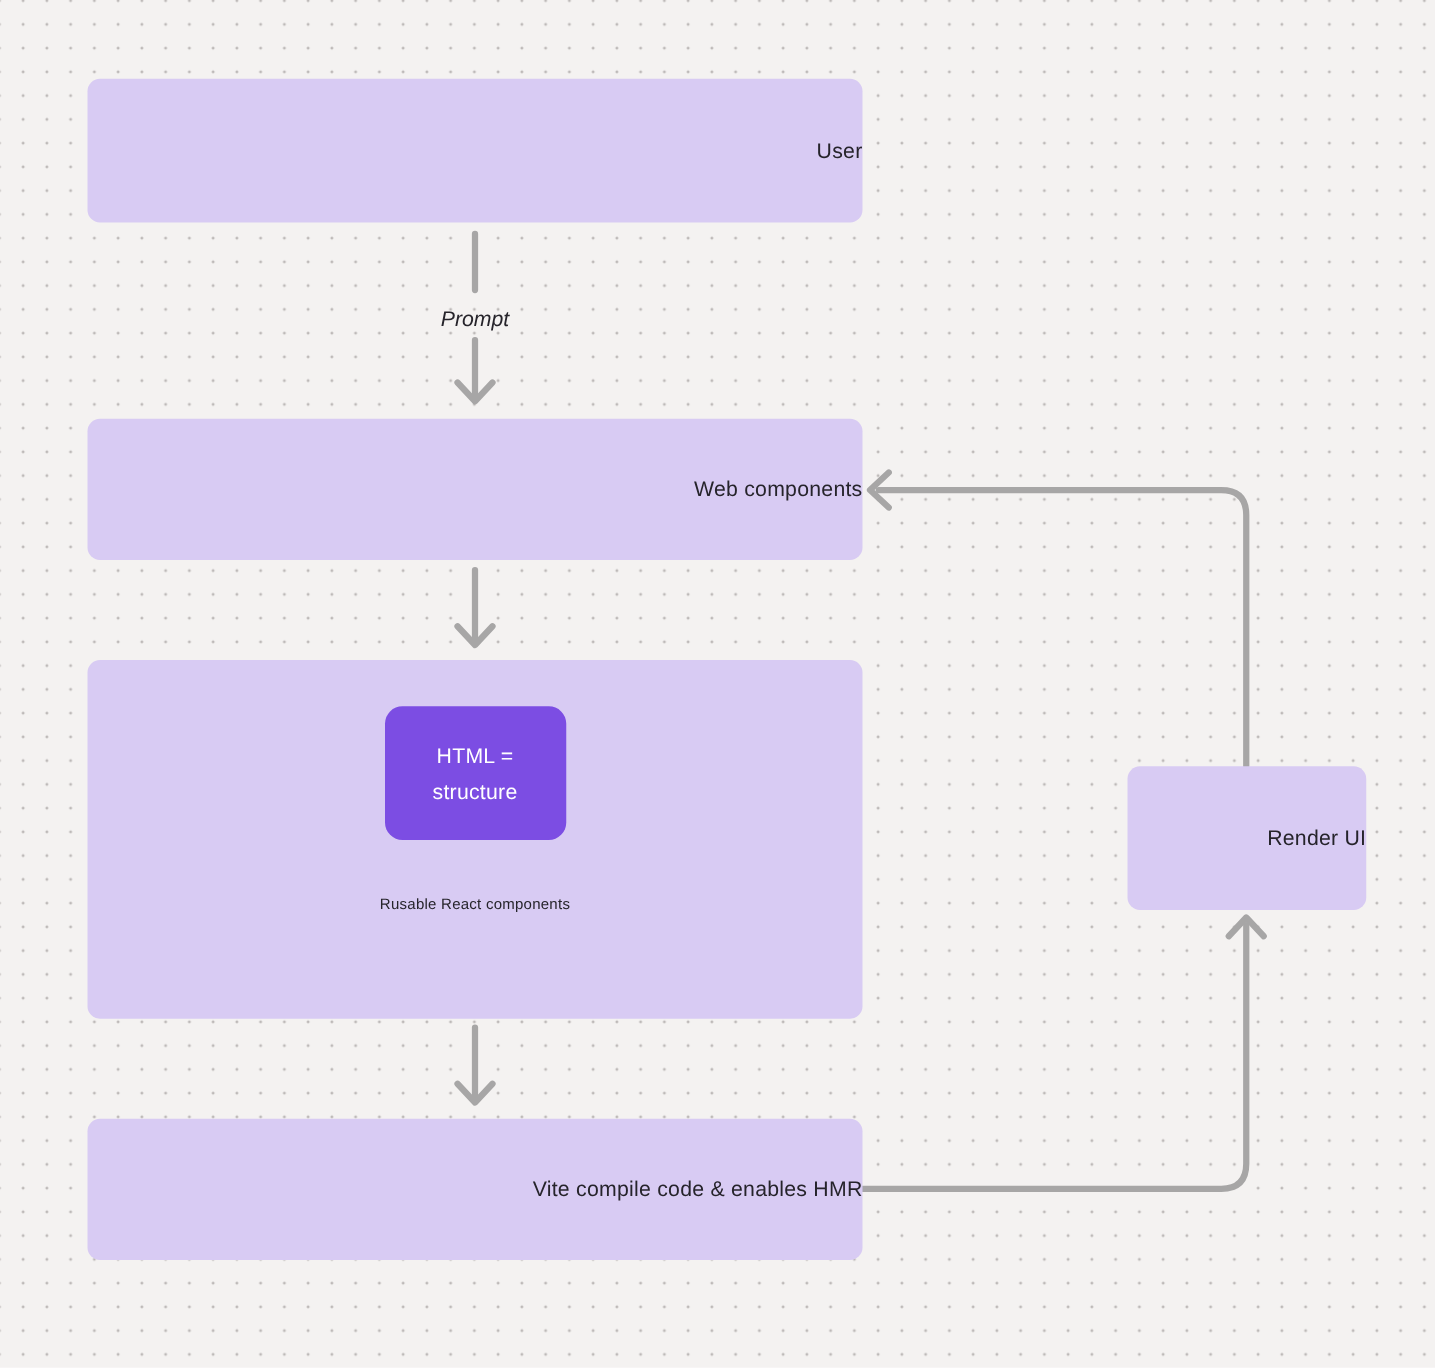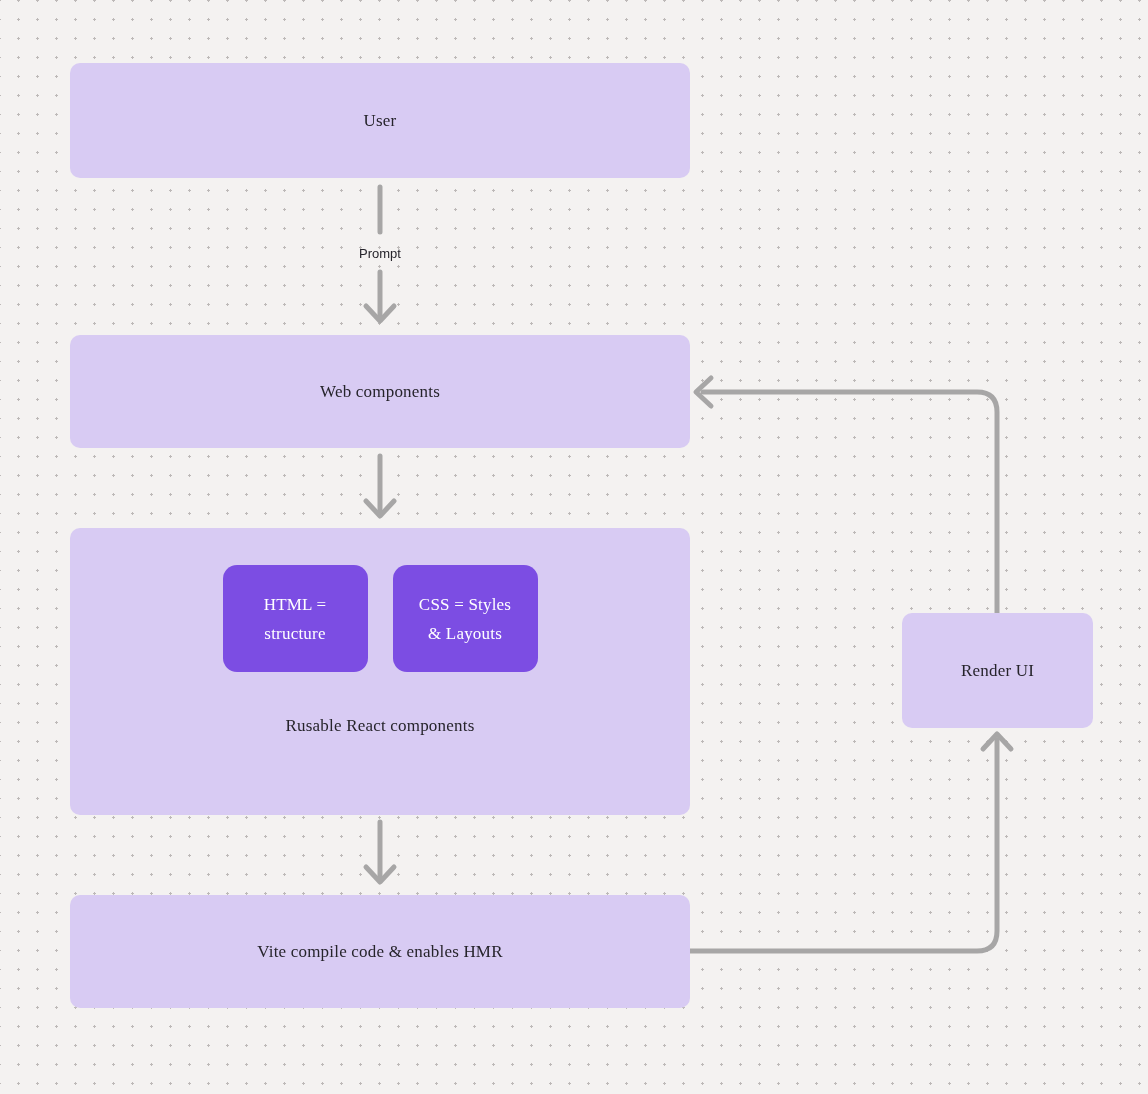--- a/index.html
+++ b/index.html
@@ -19,25 +19,24 @@
     background-color:var(--background);
     background-image:radial-gradient(var(--dot) 1.15px, transparent 1.3px);
     background-size:19px 19px;
     background-position:9px 10px;
     overflow:hidden;
   }
   .node{
     position:absolute;
     background:var(--node-fill);
     border-radius:10px;
-    display:flex;align-items:center;justify-content:center;
+    display:flex;align-items:center;justify-content:flex-end;
     color:var(--node-text);
     font-size:17px;
     letter-spacing:.2px;
-    font-family:Liberation Serif, serif;
   }
   #node-user{left:70px;top:63px;width:620px;height:115px;}
   #node-webapp{left:70px;top:335px;width:620px;height:113px;}
   #node-components{left:70px;top:528px;width:620px;height:287px;display:block;}
   #node-vite{left:70px;top:895px;width:620px;height:113px;}
   #node-renderui{left:902px;top:613px;width:191px;height:115px;}
 
   .chip-row{
     position:absolute;left:0;top:37px;width:100%;
     display:flex;justify-content:center;gap:25px;
@@ -47,26 +46,26 @@
     background:var(--chip-fill);
     color:var(--chip-text);
     border-radius:14px;
     display:flex;align-items:center;justify-content:center;
     text-align:center;
     font-size:17px;line-height:29px;
     padding:0 20px;box-sizing:border-box;
   }
   .components-caption{
     position:absolute;left:0;top:188px;width:100%;
-    text-align:center;color:var(--node-text);font-size:17px;
+    text-align:center;color:var(--node-text);font-size:12px;
   }
   .edge-label{
     position:absolute;left:380px;top:246px;
     transform:translateX(-50%);
-    color:var(--node-text);font-size:13px;
+    color:var(--node-text);font-size:17px;font-style:italic;
   }
   svg.edges{
     position:absolute;left:0;top:0;width:1148px;height:1094px;
     pointer-events:none;
   }
   svg.edges path{
     stroke:var(--arrow);stroke-width:5;fill:none;
     stroke-linecap:round;stroke-linejoin:round;
   }
 </style>
@@ -107,23 +106,20 @@
 
   <div class="node" id="node-webapp">
     <span>Web components</span>
   </div>
 
   <div class="node" id="node-components">
     <div class="chip-row">
       <div class="chip">
         <span>HTML = structure</span>
       </div>
-      <div class="chip">
-        <span>CSS = Styles &amp; Layouts</span>
-      </div>
     </div>
     <div class="components-caption">Rusable React components</div>
   </div>
 
   <div class="node" id="node-vite">
     <span>Vite compile code &amp; enables HMR</span>
   </div>
 
   <div class="node" id="node-renderui">
     <span>Render UI</span>

